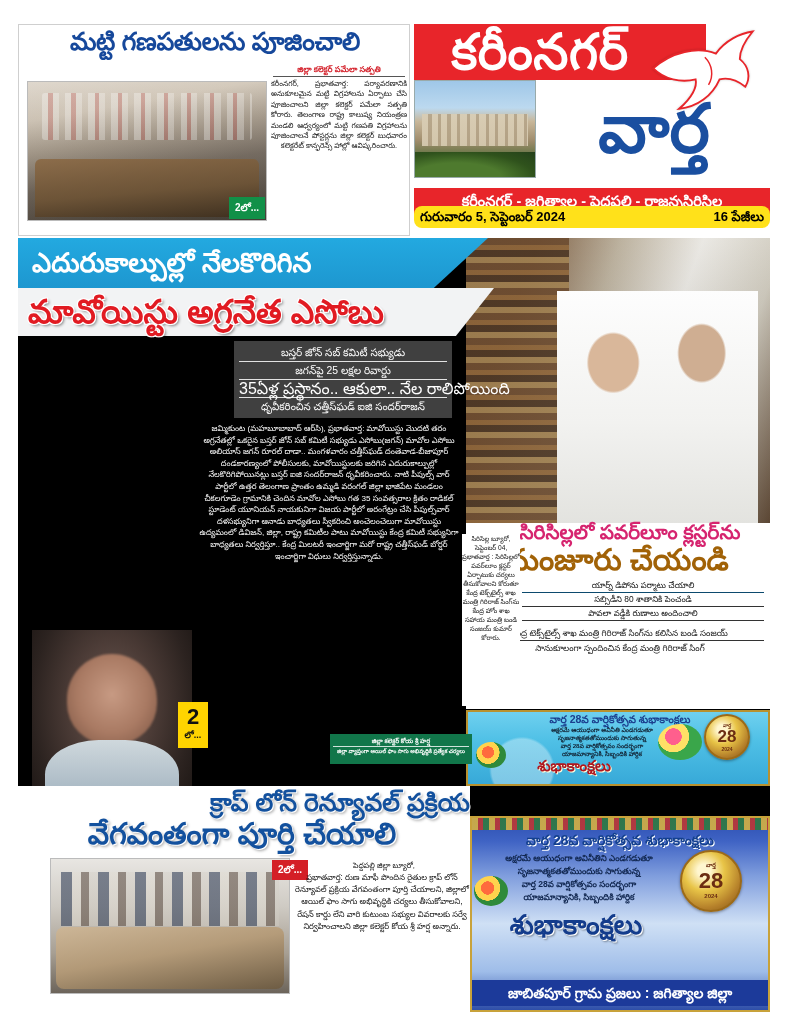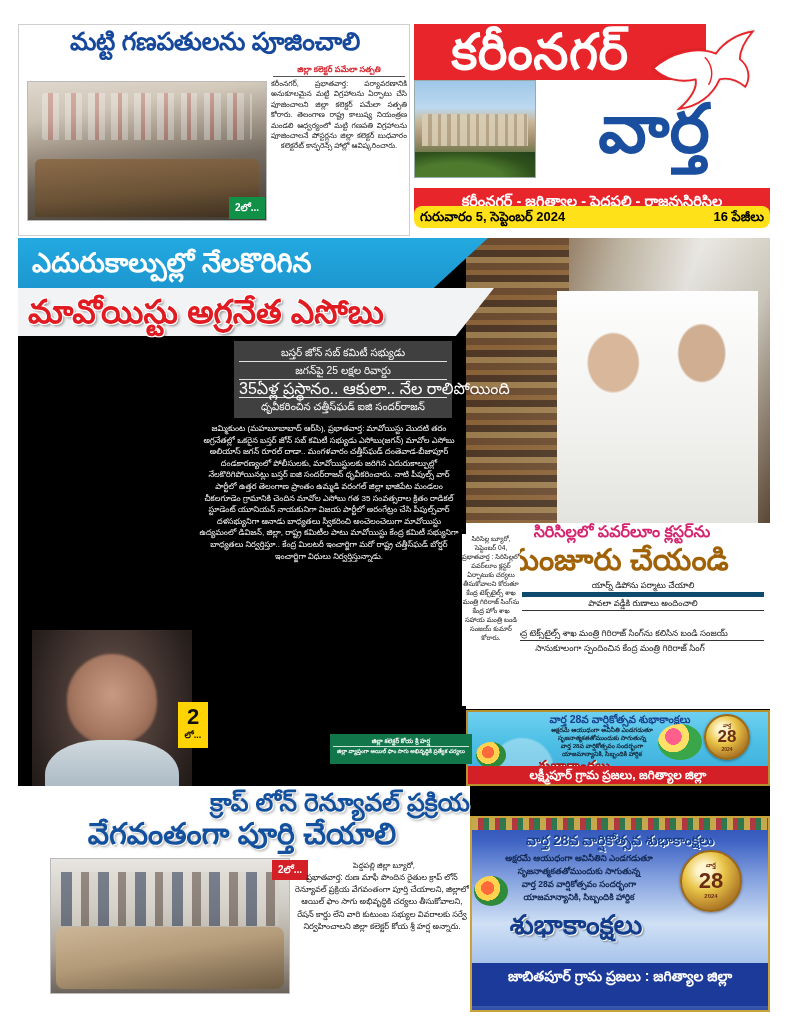--- a/index.html
+++ b/index.html
@@ -288,29 +288,30 @@
 
     <div class="abs tel body-white ctr" style="left:180px; top:185px; width:262px; height:300px; font-size:8.1px; line-height:11.6px; overflow:hidden;">జమ్మికుంట (మహబూబాబాద్ ఆర్‌సి), ప్రభాతవార్త: మావోయిస్టు మొదటి తరం అగ్రనేతల్లో ఒకరైన బస్తర్ జోన్ సబ్ కమిటీ సభ్యుడు ఎసోబు(జగన్) మావోల ఎసోబు అలియాస్ జగన్ రూరల్ దాడా.. మంగళవారం చత్తీస్‌ఘడ్ దంతెవాడ-బీజాపూర్ దండకారణ్యంలో పోలీసులకు, మావోయిస్టులకు జరిగిన ఎదురుకాల్పుల్లో నేలకొరిగిపోయినట్లు బస్తర్ ఐజి సందర్‌రాజన్ ధృవీకరించారు. నాటి పీపుల్స్ వార్ పార్టీలో ఉత్తర తెలంగాణ ప్రాంతం ఉమ్మడి వరంగల్ జిల్లా భాజిపేట మండలం చీకలగూడెం గ్రామానికి చెందిన మావోల ఎసోబు గత 35 సంవత్సరాల క్రితం రాడికల్ స్టూడెంట్ యూనియన్ నాయకునిగా విజయ పార్టీలో అరంగేట్రం చేసి పీపుల్స్‌వార్ దళసభ్యునిగా ఆనాడు బాధ్యతలు స్వీకరించి అంచెలంచెలుగా మావోయిస్టు ఉద్యమంలో డివిజన్, జిల్లా, రాష్ట్ర కమిటీల పాటు మావోయిస్టు కేంద్ర కమిటీ సభ్యునిగా బాధ్యతలు నిర్వర్తిస్తూ.. కేంద్ర మిలటరీ ఇంచార్జిగా మరో రాష్ట్ర చత్తీస్‌ఘడ్ బోర్డర్ ఇంచార్జిగా విధులు నిర్వర్తిస్తున్నాడు.</div>
 
     <div class="abs badge-yellow ctr tel" style="left:160px; top:700px; width:0; height:0;">2లో...</div>
     <div class="abs badge-yellow ctr tel" style="left:160px; top:464px; width:30px; height:46px; font-size:22px; line-height:26px; padding-top:2px;">
       <span style="display:block;">2</span>
       <span style="display:block; font-size:9px; line-height:10px;">లో...</span>
     </div>
 
     <div class="abs" style="left:448px; top:285px; width:304px; height:186px; background:#fff;">
-      <div class="abs tel hl-pink-sm ctr" style="left:4px; top:-2px; width:304px; font-size:16px; line-height:22px; white-space:nowrap;">సిరిసిల్లలో పవర్‌లూం క్లస్టర్‌ను</div>
+      <div class="abs tel hl-pink-sm ctr" style="left:12px; top:-2px; width:304px; font-size:20px; line-height:22px; white-space:nowrap;">సిరిసిల్లలో పవర్‌లూం క్లస్టర్‌ను</div>
       <div class="abs tel hl-pink ctr" style="left:0; top:18px; width:304px; font-size:30px; line-height:38px; white-space:nowrap;">మంజూరు చేయండి</div>
 
       <div class="abs badge-diamond" style="left:16px; top:62px; width:30px; height:30px;">
         <span style="font-size:13px; line-height:28px; text-align:center;">2లో</span>
       </div>
 
       <div class="abs ctr tel body-dark" style="left:56px; top:56px; width:242px;">
-        <div style="font-size:8.4px; line-height:13px; border-bottom:5px solid #0c4a6e;">యార్న్ డిపోను పర్మాటు చేయాలి</div>
+        <div style="font-size:8.4px; line-height:13px; border-bottom:1px solid #0c4a6e;">యార్న్ డిపోను పర్మాటు చేయాలి</div>
+        <div style="font-size:8.4px; line-height:13px; border-bottom:1px solid #333;">సబ్సిడీని 80 శాతానికి పెంచండి</div>
         <div style="font-size:8.4px; line-height:13px; border-bottom:1px solid #333;">పావలా వడ్డీకి రుణాలు అందించాలి</div>
       </div>
 
       <div class="abs ctr tel body-dark" style="left:10px; top:104px; width:288px; font-size:8.6px; line-height:13px; border-bottom:1px solid #333; white-space:nowrap;">కేంద్ర టెక్స్‌టైల్స్ శాఖ మంత్రి గిరిరాజ్ సింగ్‌ను కలిసిన బండి సంజయ్</div>
       <div class="abs ctr tel body-dark" style="left:10px; top:119px; width:288px; font-size:8.6px; line-height:13px; white-space:nowrap;">సానుకూలంగా స్పందించిన కేంద్ర మంత్రి గిరిరాజ్ సింగ్</div>
 
       <div class="abs tel body-dark ctr" style="left:-32px; top:2px; width:0; height:0; overflow:hidden;">సిరిసిల్ల బ్యూరో, సెప్టెంబర్ 04, ప్రభాతవార్త : సిరిసిల్లలో పవర్‌లూం క్లస్టర్ ఏర్పాటుకు చర్యలు తీసుకోవాలని కోరుతూ కేంద్ర టెక్స్‌టైల్స్ శాఖ మంత్రి గిరిరాజ్ సింగ్‌ను కేంద్ర హోం శాఖ సహాయ మంత్రి బండి సంజయ్ కుమార్ కోరారు.</div>
     </div>
 
     <div class="abs" style="left:444px; top:296px; width:58px; height:172px; background:#fff;">
@@ -327,21 +328,20 @@
 
       <div class="abs medal" style="left:236px; top:2px; width:46px; height:46px;">
         <span style="font-size:5px; line-height:6px;">వార్త</span>
         <span style="font-size:17px; line-height:18px;">28</span>
         <span style="font-size:5px; line-height:6px;">2024</span>
       </div>
 
       <div class="abs flower" style="left:8px; top:30px; width:30px; height:26px; background: radial-gradient(circle at 40% 40%, #ff6a3d 0 25%, #ffd34d 26% 48%, #2f8a3a 49% 100%);"></div>
       <div class="abs flower" style="left:190px; top:12px; width:44px; height:36px; background: radial-gradient(circle at 35% 35%, #ff5f8d 0 22%, #ffe066 23% 42%, #3aa64a 43% 100%);"></div>
 
-      <div class="abs ad1-bottom ctr tel" style="left:0; bottom:0; width:300px; height:18px; font-size:12px; line-height:18px; white-space:nowrap;">లక్ష్మీపూర్ గ్రామ ప్రజలు, జగిత్యాల జిల్లా</div>
     </div>
   </div>
 
   <div class="abs greenbar tel ctr" style="left:330px; top:734px; width:142px; height:30px; padding:1px 3px;">
     <div class="line" style="font-size:6.2px; line-height:11px;">జిల్లా కలెక్టర్ కోయ శ్రీ హర్ష</div>
     <div class="line" style="font-size:5.6px; line-height:9px;">జిల్లా వ్యాప్తంగా ఆయిల్ ఫాం సాగు అభివృద్ధికి ప్రత్యేక చర్యలు</div>
   </div>
 
   <div class="abs" style="left:18px; top:786px; width:452px; height:226px; background:#fff;">
 
@@ -374,16 +374,16 @@
     <div class="abs ctr tel" style="left:-4px; top:88px; width:216px; font-size:27px; line-height:38px; color:#133c8c; font-weight:bold; text-shadow:1px 1px 0 #fff, 2px 2px 2px rgba(0,0,0,.35); white-space:nowrap;">శుభాకాంక్షలు</div>
 
     <div class="abs medal" style="left:208px; top:32px; width:62px; height:62px;">
       <span style="font-size:6px; line-height:7px;">వార్త</span>
       <span style="font-size:22px; line-height:24px;">28</span>
       <span style="font-size:6px; line-height:7px;">2024</span>
     </div>
 
     <div class="abs flower" style="left:2px; top:58px; width:34px; height:30px; background: radial-gradient(circle at 40% 40%, #ff6a3d 0 24%, #ffd34d 25% 46%, #2f8a3a 47% 100%);"></div>
 
-    <div class="abs ad2-bottom ctr tel" style="left:0; bottom:4px; width:296px; height:43px; font-size:14px; line-height:26px; white-space:nowrap;">జాబితపూర్  గ్రామ ప్రజలు : జగిత్యాల జిల్లా</div>
+    <div class="abs ad2-bottom ctr tel" style="left:0; bottom:4px; width:296px; height:26px; font-size:14px; line-height:26px; white-space:nowrap;">జాబితపూర్  గ్రామ ప్రజలు : జగిత్యాల జిల్లా</div>
   </div>
 
 </div>
 
 </body></html>

